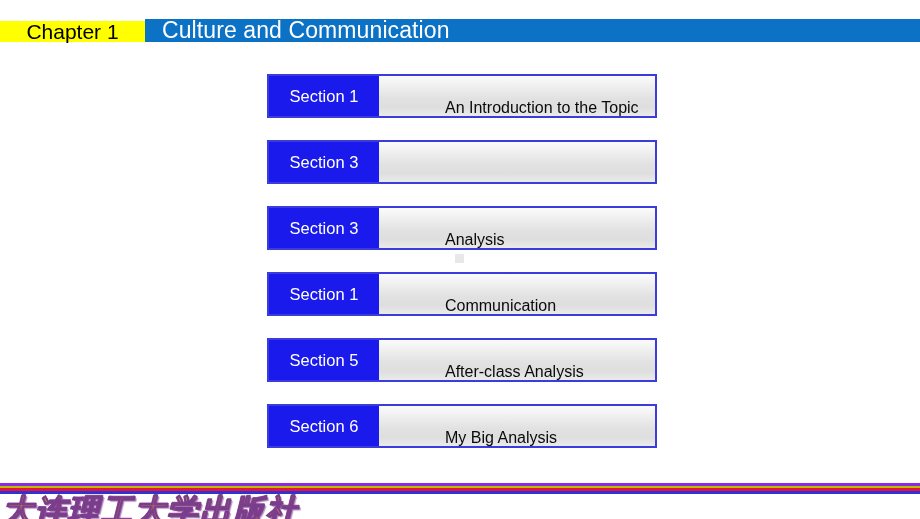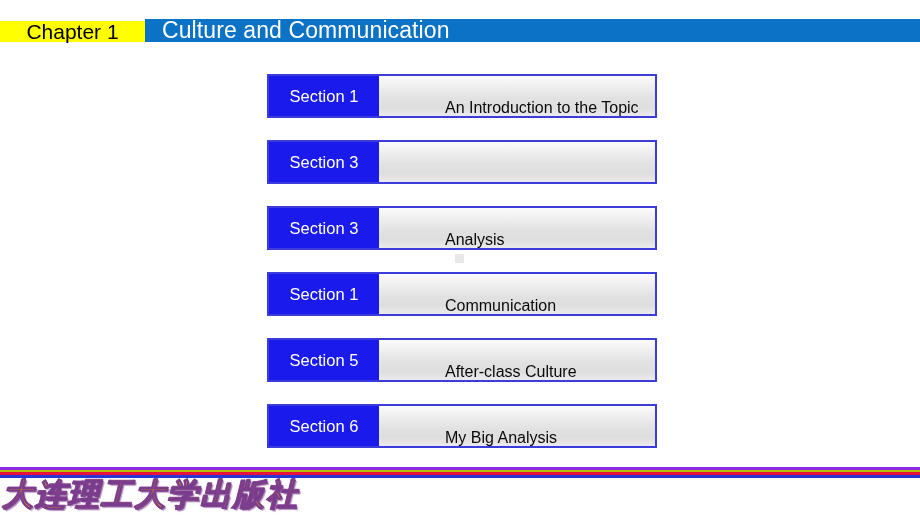--- a/index.html
+++ b/index.html
@@ -107,21 +107,21 @@
     height: 9px;
     background: #e8e8e8;
   }
 
   
   .footer {
     position: absolute;
     left: 0;
     bottom: 0;
     width: 920px;
-    height: 52px;
+    height: 36px;
   }
   .footer-stripes {
     position: absolute;
     left: 0;
     top: 0;
     width: 920px;
   }
   .stripe {
     width: 100%;
     display: block;
@@ -196,21 +196,21 @@
     <div class="section-title">
       <span>Communication</span>
     </div>
   </div>
 
   <div class="section-row">
     <div class="section-badge">
       <span>Section 5</span>
     </div>
     <div class="section-title">
-      <span>After-class Culture</span>
+      <span>After-class Analysis</span>
     </div>
   </div>
 
   <div class="section-row">
     <div class="section-badge">
       <span>Section 6</span>
     </div>
     <div class="section-title">
       <span>My Big Analysis</span>
     </div>

